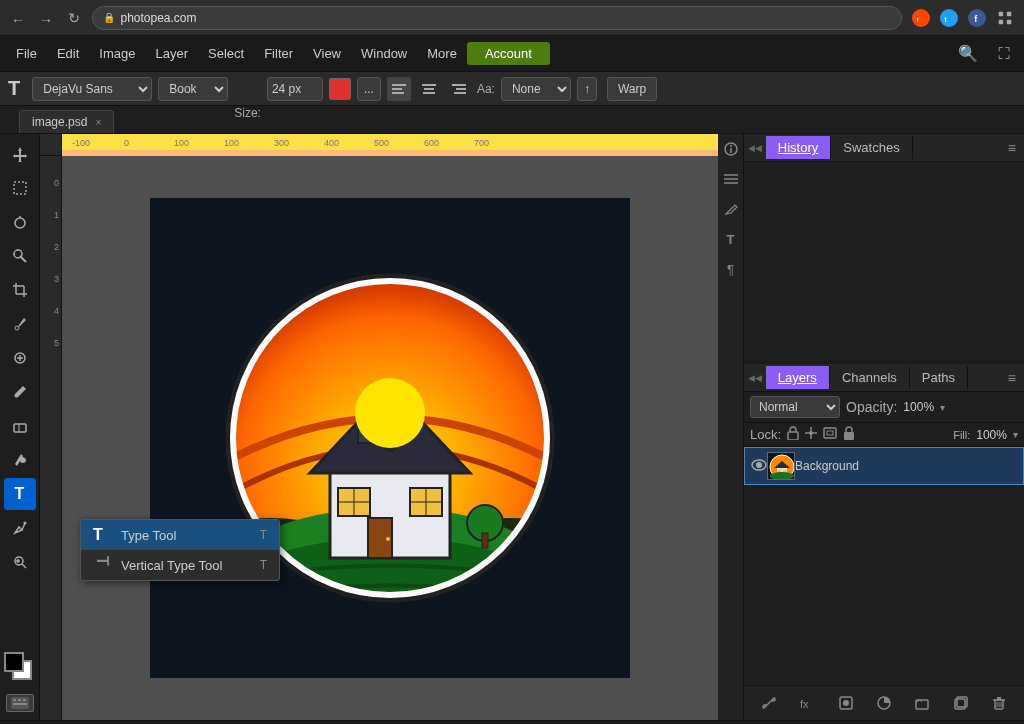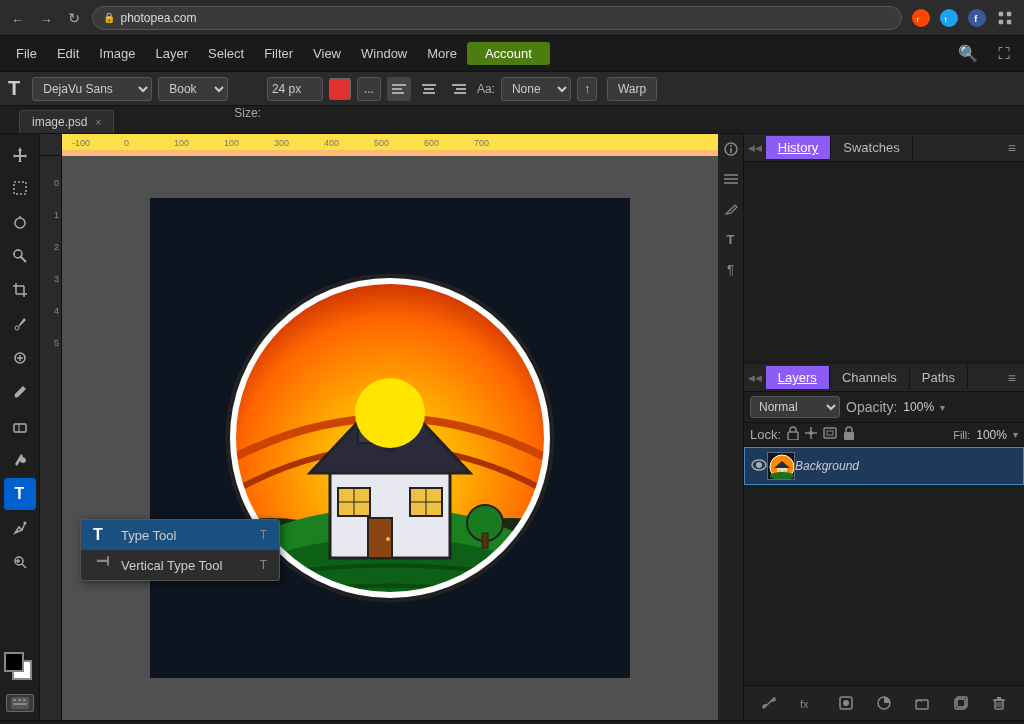--- a/index.html
+++ b/index.html
@@ -336,21 +336,20 @@
     .fill-label { margin-left: auto; color: #aaa; font-size: 11px; }
     .fill-val { color: #ccc; font-size: 12px; }
 
     .layer-item {
       display: flex;
       align-items: center;
       padding: 4px 6px;
       gap: 0;
       cursor: pointer;
       border: 1px solid transparent;
-      font-style: italic;
     }
     .layer-item.selected { border: 1px solid #4488cc; background: #1e3a5a; }
     .layer-vis-btn { background: none; border: none; cursor: pointer; color: #aaa; font-size: 14px; }
     .layer-thumb {
       width: 28px; height: 28px;
       border: 1px solid #666;
       background: #333;
       overflow: hidden;
       flex-shrink: 0;
     }

